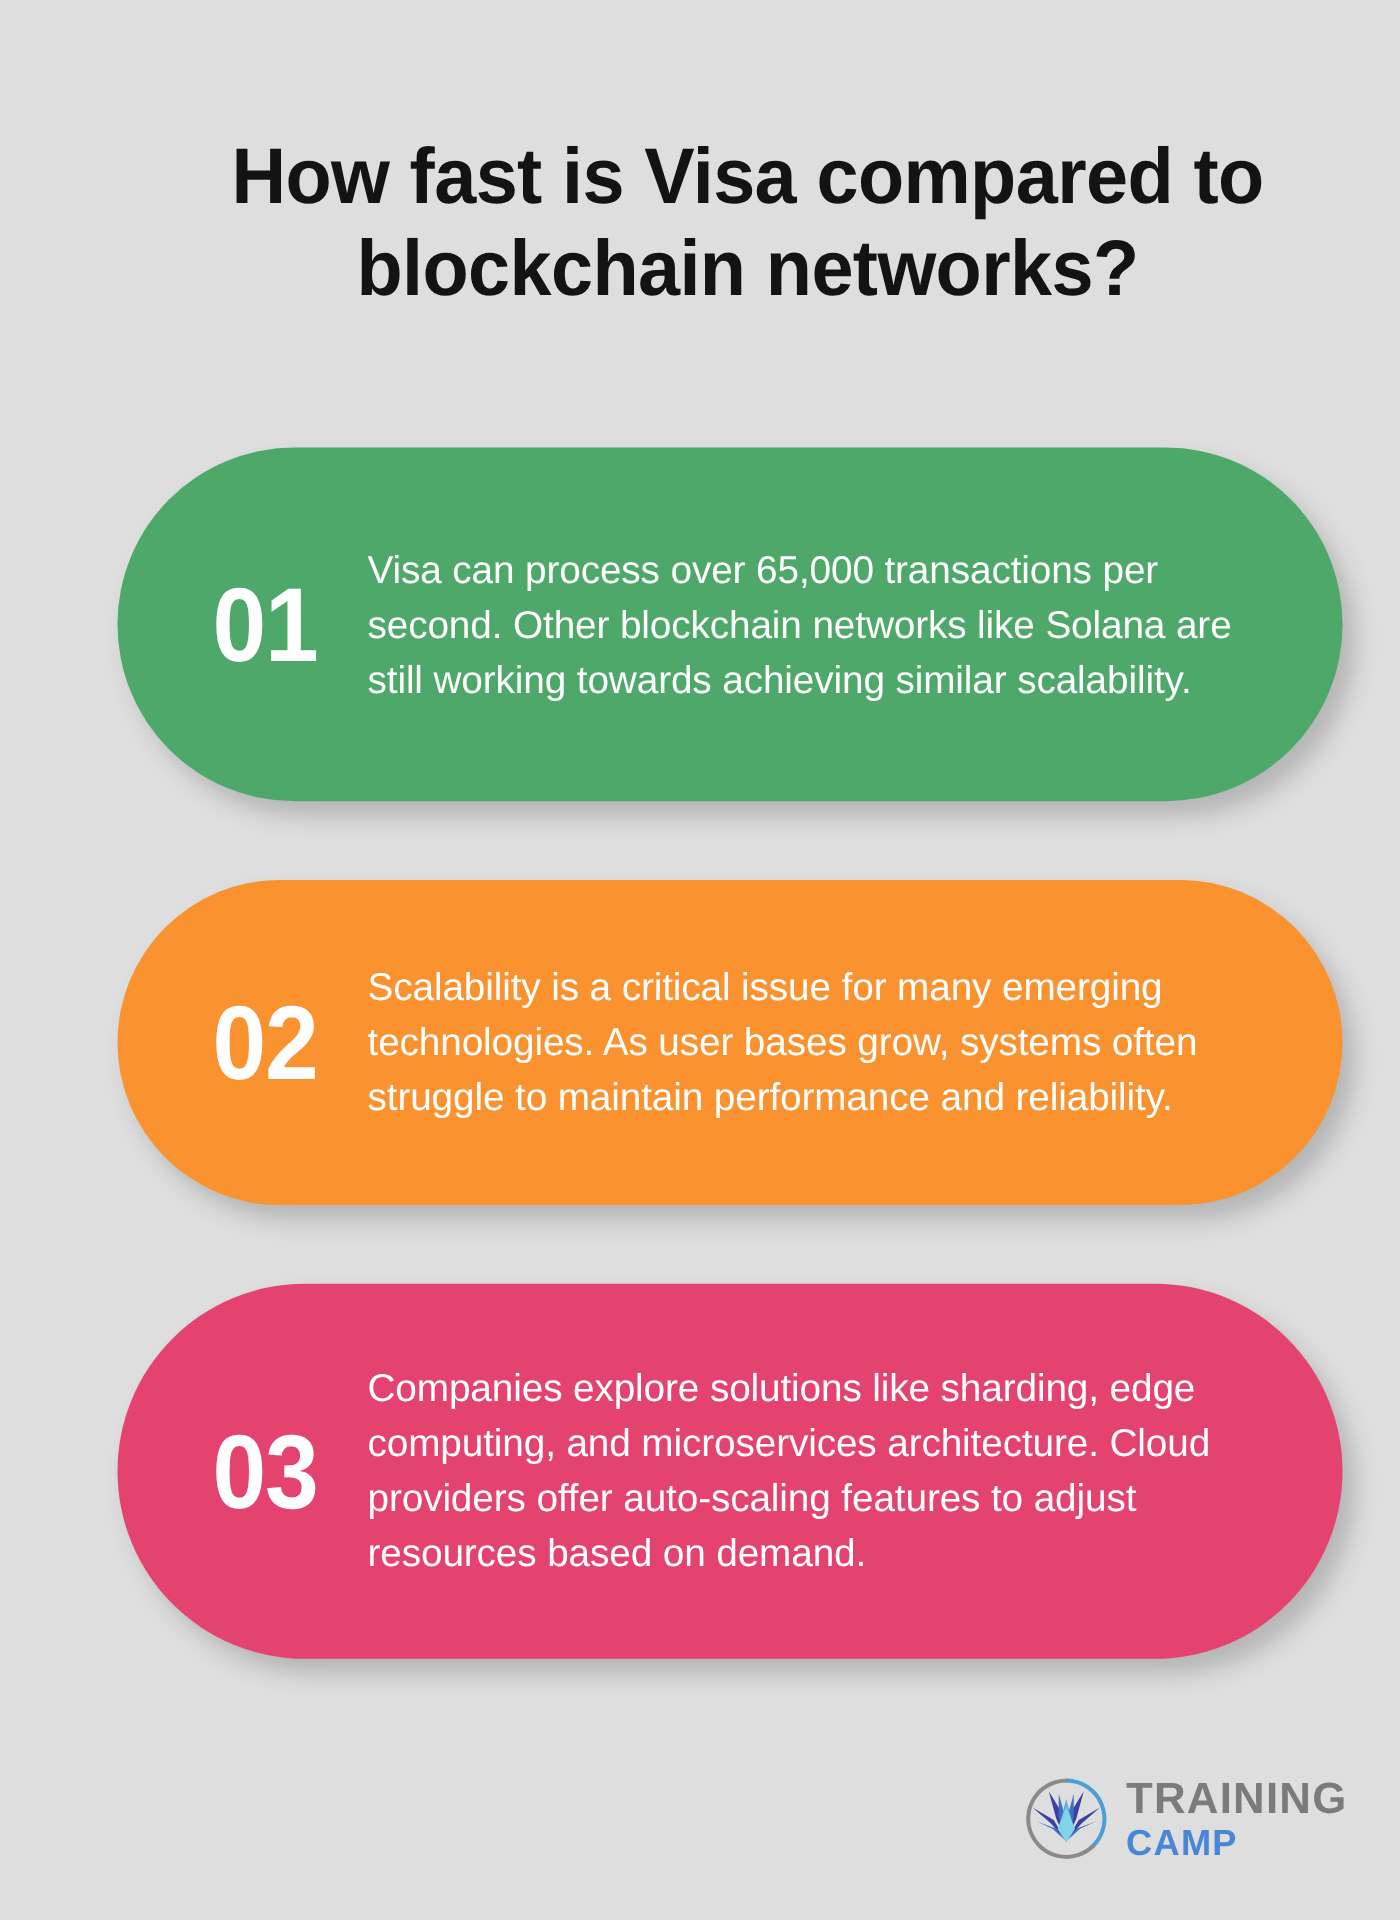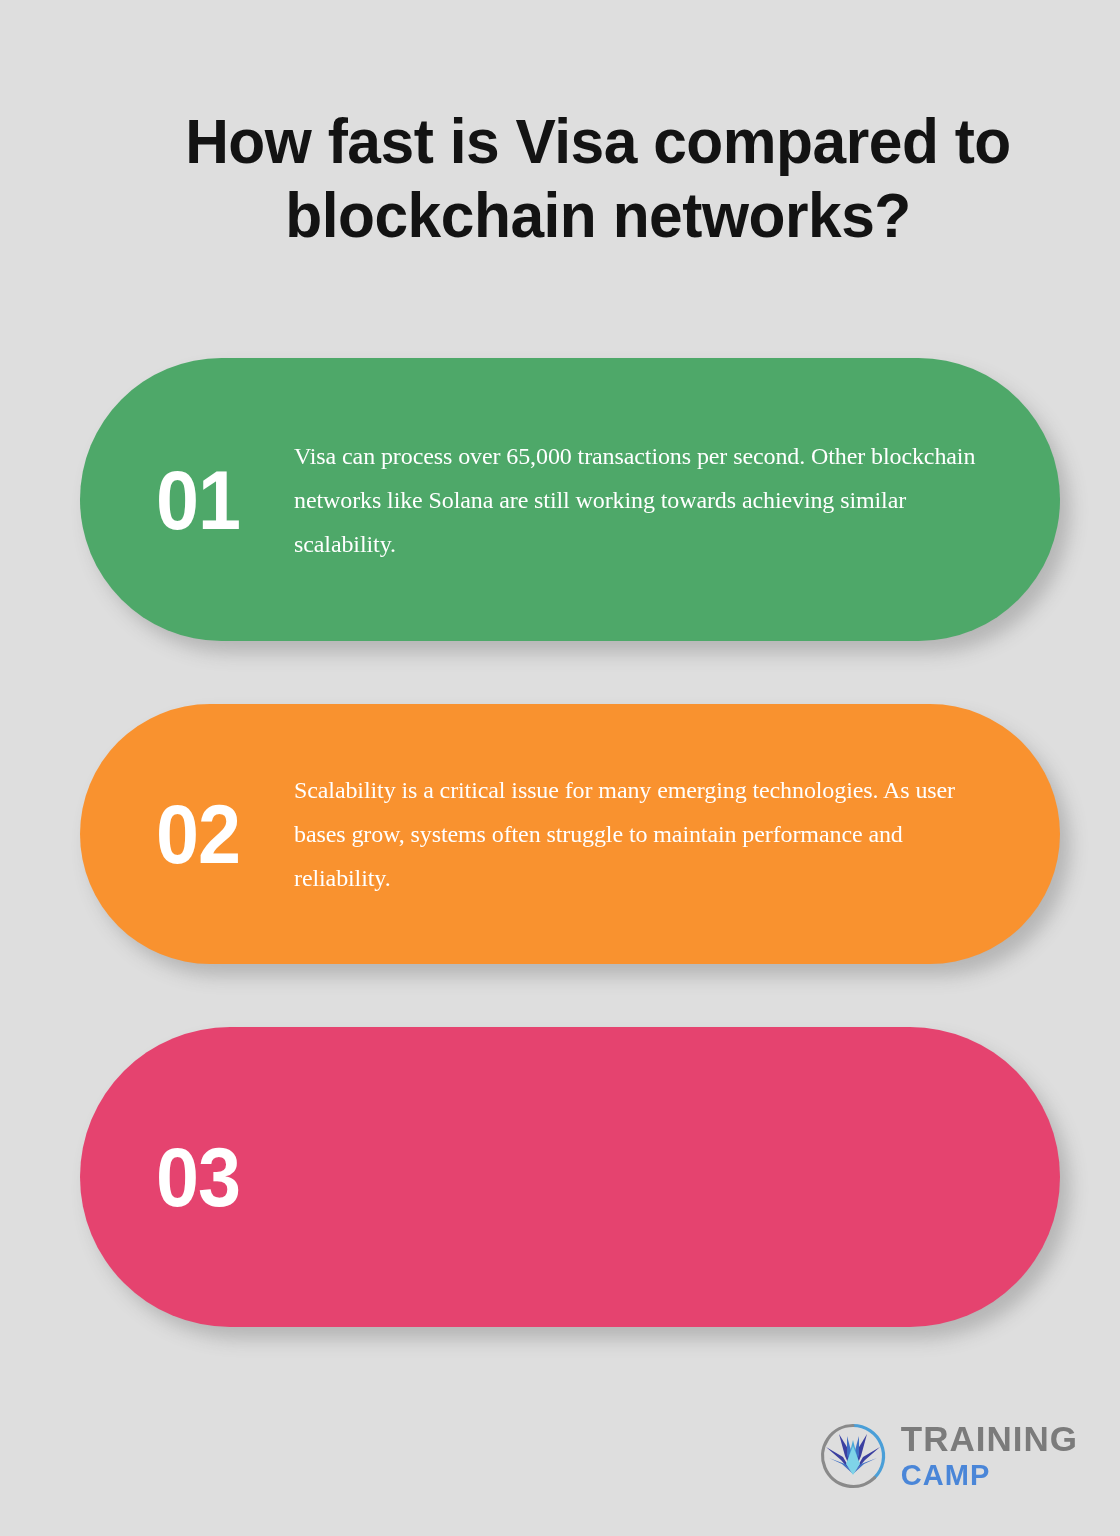--- a/index.html
+++ b/index.html
@@ -33,21 +33,21 @@
     letter-spacing: -0.5px;
     padding: 0 90px;
     margin: 0;
     transform: scaleX(0.96);
     transform-origin: center;
   }
 
   
   .cards {
     position: absolute;
-    left: 80px;
+    left: 94px;
     top: 358px;
     width: 980px;
   }
   .card {
     position: relative;
     width: 980px;
     border-radius: 150px;
     box-sizing: border-box;
     display: flex;
     align-items: center;
@@ -65,38 +65,38 @@
     line-height: 84px;
     color: #ffffff;
     width: 160px;
     text-align: center;
     flex: 0 0 160px;
     margin-left: 38px;
     letter-spacing: -1px;
     transform: scaleX(0.92);
   }
   .card-text {
-    font-family: Liberation Serif, serif;
+    font-family: Liberation Sans, sans-serif;
     font-weight: normal;
-    font-size: 24px;
+    font-size: 31px;
     line-height: 44px;
     color: #ffffff;
     flex: 1 1 auto;
     padding-right: 70px;
-    margin-left: 16px;
+    margin-left: 2px;
     letter-spacing: -0.1px;
   }
 
   
   .logo {
     position: absolute;
     right: 42px;
     bottom: 46px;
     display: flex;
-    align-items: flex-end;
+    align-items: flex-start;
     gap: 14px;
   }
   .logo-mark {
     width: 68px;
     height: 68px;
     flex: 0 0 68px;
     position: relative;
   }
   .logo-words {
     display: flex;
@@ -133,20 +133,21 @@
     <div class="card-text">Visa can process over 65,000 transactions per second. Other blockchain networks like Solana are still working towards achieving similar scalability.</div>
   </div>
 
   <div class="card orange">
     <div class="card-number">02</div>
     <div class="card-text">Scalability is a critical issue for many emerging technologies. As user bases grow, systems often struggle to maintain performance and reliability.</div>
   </div>
 
   <div class="card pink">
     <div class="card-number">03</div>
+    <div class="card-text">Companies explore solutions like sharding, edge computing, and microservices architecture. Cloud providers offer auto-scaling features to adjust resources based on demand.</div>
   </div>
 
 </div>
 
 <div class="logo">
   <div class="logo-mark">
     <svg width="68" height="68" viewBox="0 0 68 68" xmlns="http://www.w3.org/2000/svg">
 
       <path d="M34 3.5 A30.5 30.5 0 0 1 55.6 55.6" fill="none" stroke="#4a9fd8" stroke-width="3.2" stroke-linecap="round"></path>
       <path d="M55.6 55.6 A30.5 30.5 0 1 1 34 3.5" fill="none" stroke="#8a8a8a" stroke-width="3.2" stroke-linecap="round"></path>

